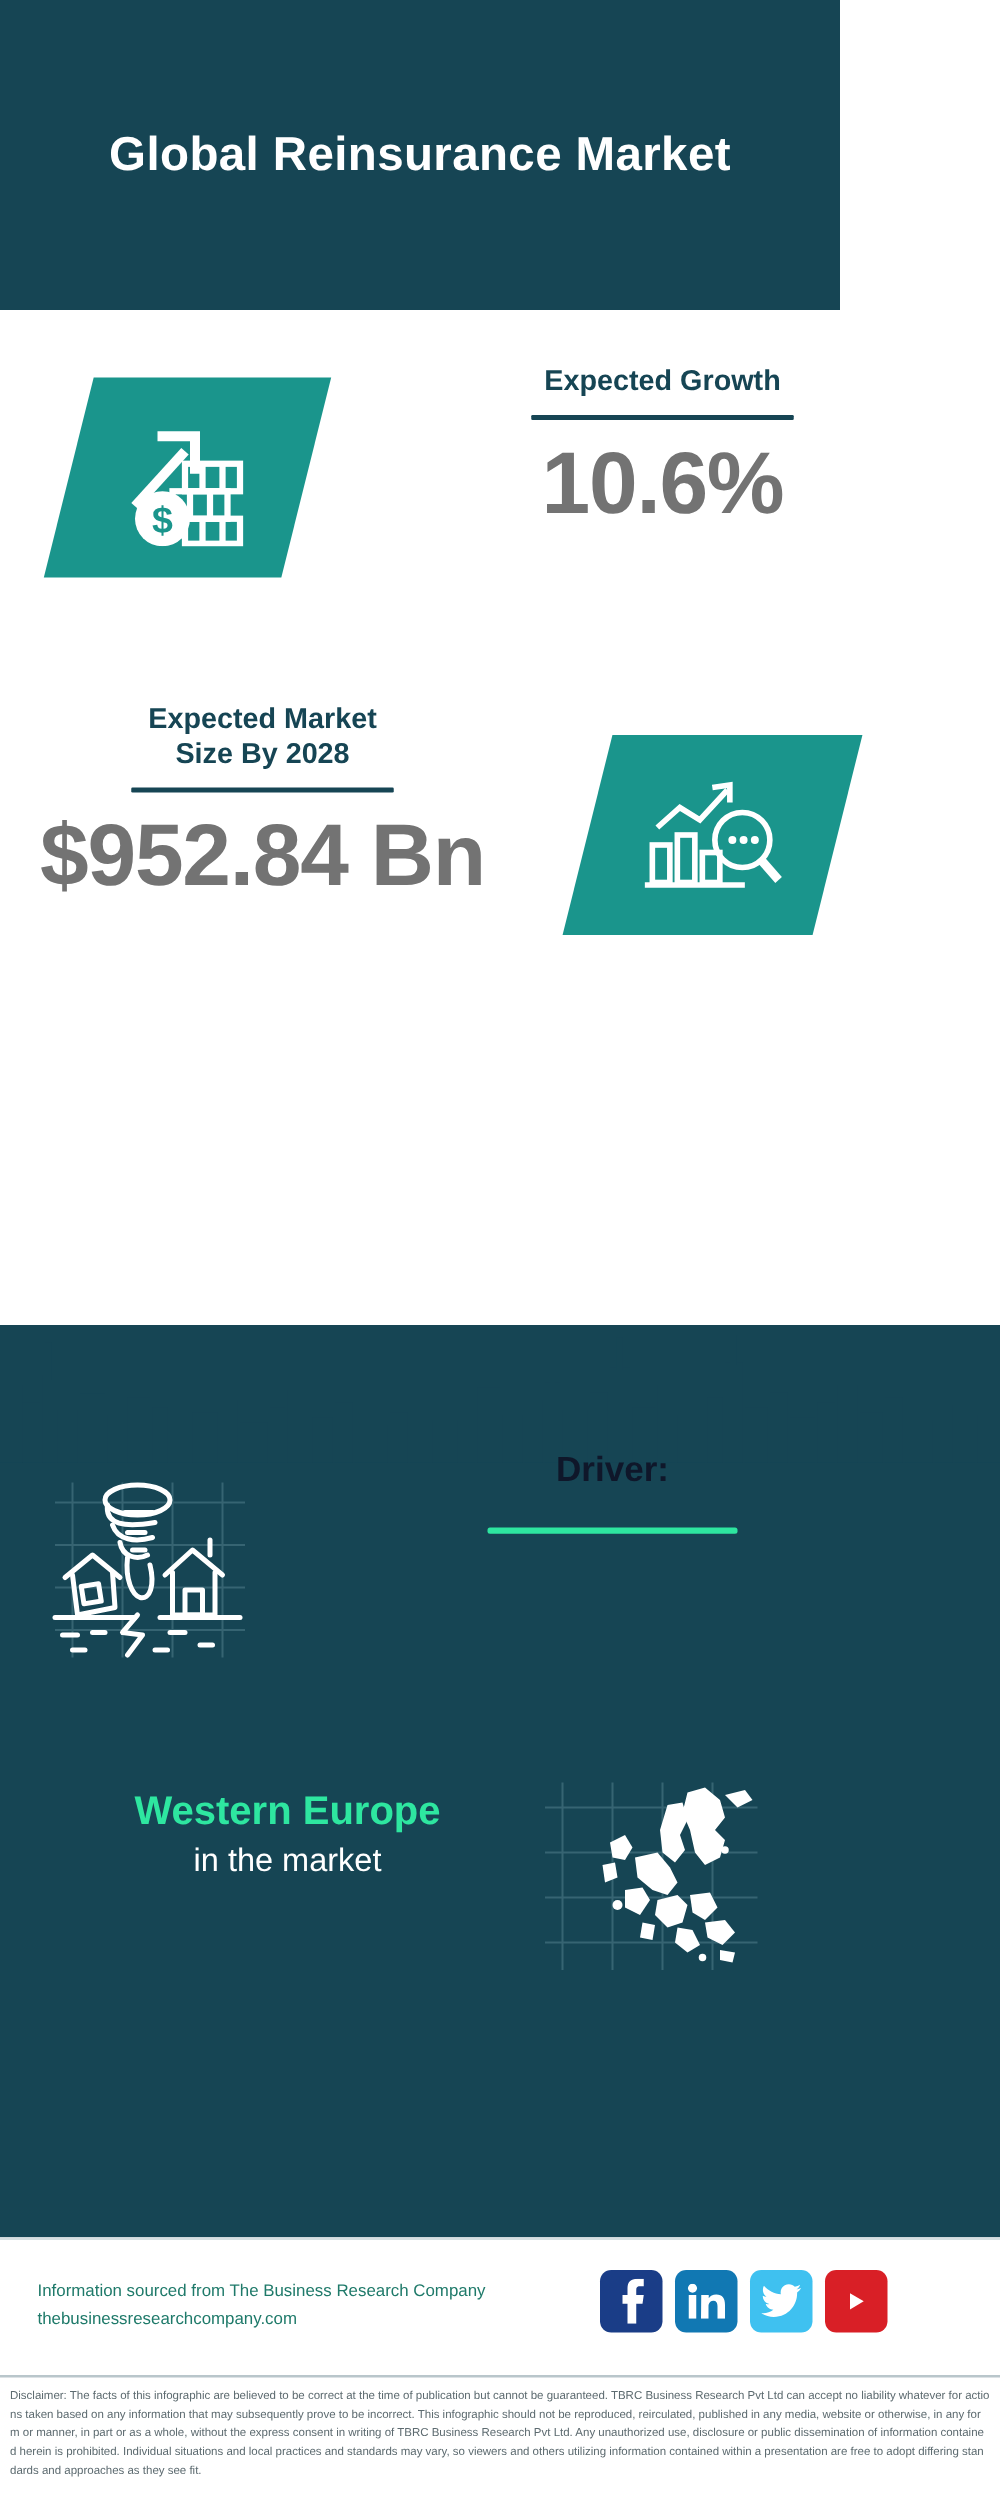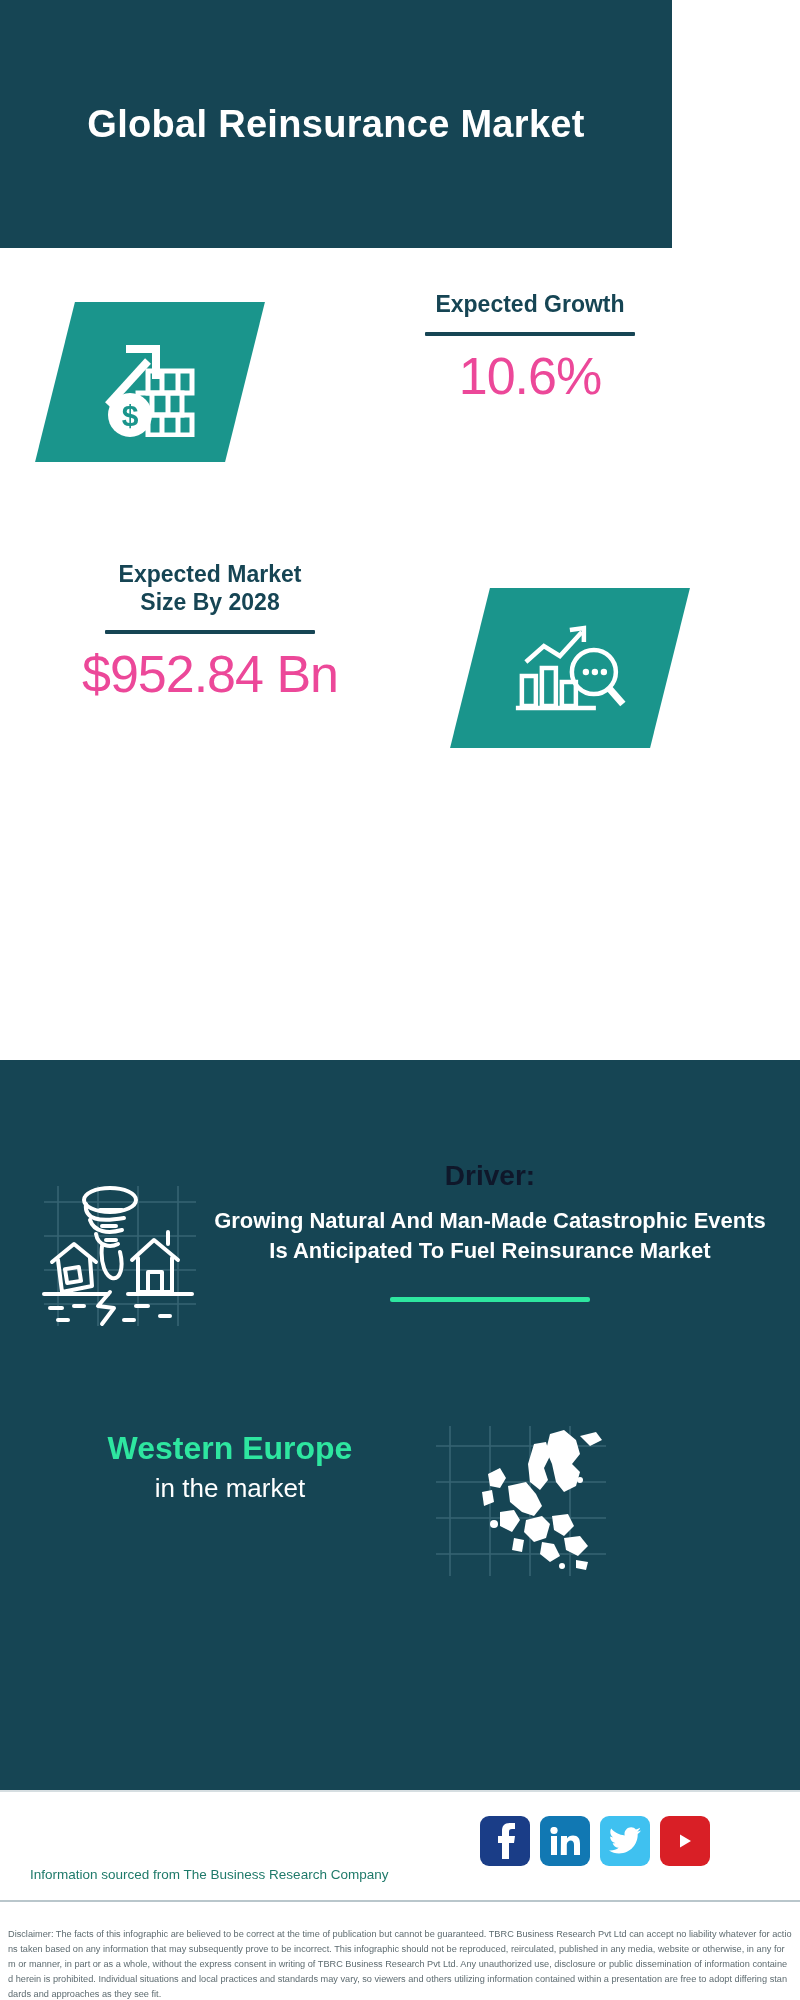--- a/index.html
+++ b/index.html
@@ -35,21 +35,21 @@
   .badge-left {
     left:55px; top:12px; width:190px; height:160px;
     transform:skewX(-14deg);
   }
   .badge-left > svg { transform:skewX(14deg); }
   .growth-text { position:absolute; left:280px; top:0px; width:500px; text-align:center; }
   .kpi-label {
     color:#164554; font-size:23px; font-weight:bold; line-height:1.22;
   }
   .kpi-rule { height:4px; background:#164554; width:210px; margin:14px auto 10px auto; border-radius:1px; }
-  .kpi-value { color:#ec4899; font-size:52px; font-weight:normal; letter-spacing:-1px; }
+  .kpi-value { color:#737373; font-size:70px; font-weight:bold; letter-spacing:-1px; }
 
   
   .size-row { position:absolute; left:0; top:560px; width:800px; height:230px;padding-left:40px; }
   .size-text { position:absolute; left:20px; top:0px; width:380px; text-align:center; }
   .badge-right {
     left:470px; top:28px; width:200px; height:160px;
     transform:skewX(-14deg);
   }
   .badge-right > svg { transform:skewX(14deg); }
 
@@ -74,32 +74,32 @@
   .region-name { color:#2ee6a0; font-size:32px; font-weight:bold; }
   .region-sub { color:#ffffff; font-size:26px; line-height:1.35; margin-top:4px; }
   .region-map { position:absolute; left:430px; top:-10px; width:180px; height:160px; }
 
   
   .footer {
     position:absolute; left:0; top:1790px; width:800px; height:110px;
     background:#ffffff; border-top:2px solid #d6dee1;
   }
   .source-text { position:absolute; left:30px; top:30px; }
-  .source-line { color:#1f7a6a; font-size:13.5px; line-height:1.65;margin-top:42px; }
+  .source-line { color:#1f7a6a; font-size:13.5px; line-height:1.65; }
   .socials { position:absolute; left:480px; top:24px; display:flex; gap:10px; }
   .sq { width:50px; height:50px; border-radius:9px; display:flex; align-items:center; justify-content:center; }
   .sq-fb { background:#1a3d87; }
   .sq-li { background:#1178b3; }
   .sq-tw { background:#3fc1f0; }
   .sq-yt { background:#d91f26; }
 
   .disclaimer {
     position:absolute; left:0; top:1900px; width:800px; height:100px;
     background:#ffffff; border-top:2px solid #b9c6cb;
-    padding:25px 8px 0 8px;
+    padding:7px 8px 0 8px;
   }
   .disclaimer p {
     color:#5d6b70; font-size:9.2px; line-height:1.62; text-align:left;
     word-break:break-all;
   }
 </style>
 </head>
 <body>
 
 <div class="page">
@@ -253,21 +253,20 @@
         <line x1="10" y1="128" x2="22" y2="128"></line>
         <line x1="34" y1="126" x2="44" y2="126"></line>
         <line x1="18" y1="140" x2="28" y2="140"></line>
         <line x1="96" y1="126" x2="108" y2="126"></line>
         <line x1="120" y1="136" x2="130" y2="136"></line>
         <line x1="84" y1="140" x2="94" y2="140"></line>
       </g>
     </svg>
     <div class="driver-body">
       <div class="driver-title">Driver:</div>
-      <div class="driver-text">Growing Natural And Man-Made Catastrophic Events Is Anticipated To Fuel Reinsurance Market</div>
       <div class="green-rule"></div>
     </div>
   </div>
 
   <div class="region-wrap">
     <div class="region-text">
       <div class="region-name">Western Europe</div>
       <div class="region-sub">in the market</div>
     </div>
     <svg class="region-map" viewBox="0 0 180 160">

